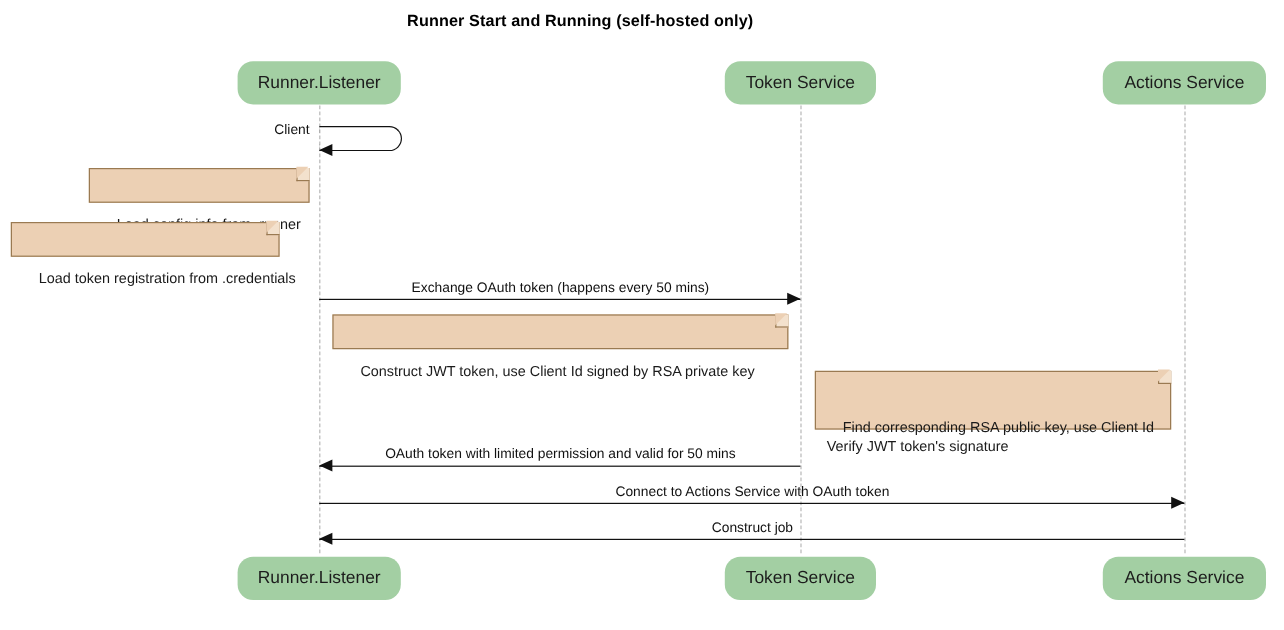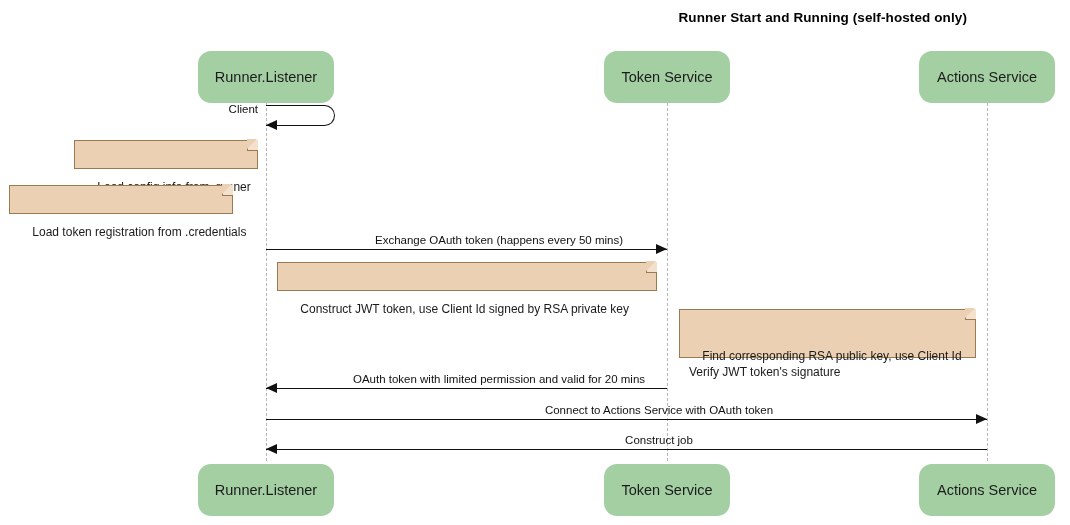--- a/index.html
+++ b/index.html
@@ -9,38 +9,38 @@
     font-family:"Liberation Sans","DejaVu Sans",sans-serif;
     position:relative;
     overflow:hidden;
     color:#1a1a1a;
   }
   #canvas{position:absolute;left:0;top:0;width:1070px;height:525px;}
 
   .title{
     position:absolute;
     left:0;top:10px;width:967px;
-    text-align:right;
+    text-align:center;
     font-size:13.5px;
     font-weight:bold;
     color:#000;
     letter-spacing:0.1px;
   }
 
   
   .participant{
     position:absolute;
     background:#a3cfa3;
     border-radius:13px;
     display:flex;
     align-items:center;
     justify-content:center;
     font-size:14.5px;
     color:#1c1c1c;
-    height:52px;
+    height:36px;
     box-sizing:border-box;
   }
 
   
   .lifeline{
     position:absolute;
     width:0;
     border-left:1px dashed #b7b7b7;
   }
 
@@ -58,21 +58,21 @@
   }
   .arrow-right{border-left:11px solid #111;}
   .arrow-left{border-right:11px solid #111;}
   .msg-label{
     position:absolute;
     font-size:11.5px;
     color:#111;
     white-space:nowrap;
     text-align:center;
   }
-  .msg-label.center{transform:translateX(-50%);margin-left:32px;}
+  .msg-label.center{transform:translateX(-50%);}
   .msg-label.right-align{text-align:right;}
 
   
   .selfloop{
     position:absolute;
     border:1.4px solid #111;
     border-left:none;
     border-radius:0 11px 11px 0;
     box-sizing:border-box;
   }
@@ -149,21 +149,21 @@
     <span class="fold"></span>
     <span>Find corresponding RSA public key, use Client Id
 Verify JWT token's signature</span>
   </div>
 
   <div class="note" style="left:277px;top:262px;width:380px;height:29px;">
     <span class="fold"></span>
     <span>Construct JWT token, use Client Id signed by RSA private key</span>
   </div>
 
-  <div class="msg-label center" style="left:467px;top:373px;">OAuth token with limited permission and valid for 20 mins</div>
+  <div class="msg-label center" style="left:467px;top:373px;">OAuth token with limited permission and valid for 50 mins</div>
   <div class="msg-line" style="left:266px;top:388px;width:401px;"></div>
   <div class="arrow-head arrow-left" style="left:266px;top:382.5px;"></div>
 
   <div class="msg-label center" style="left:627px;top:404px;text-align:center;">Connect to Actions Service with OAuth token</div>
   <div class="msg-line" style="left:266px;top:419px;width:721px;"></div>
   <div class="arrow-head arrow-right" style="left:976px;top:413.5px;"></div>
 
   <div class="msg-label center" style="left:627px;top:434px;">Construct job</div>
   <div class="msg-line" style="left:266px;top:449px;width:721px;"></div>
   <div class="arrow-head arrow-left" style="left:266px;top:443.5px;"></div>

